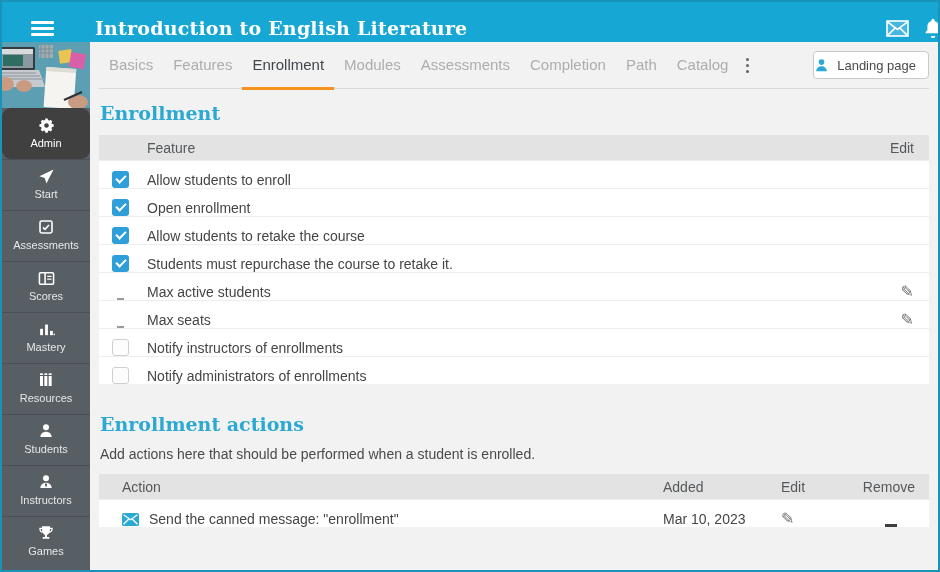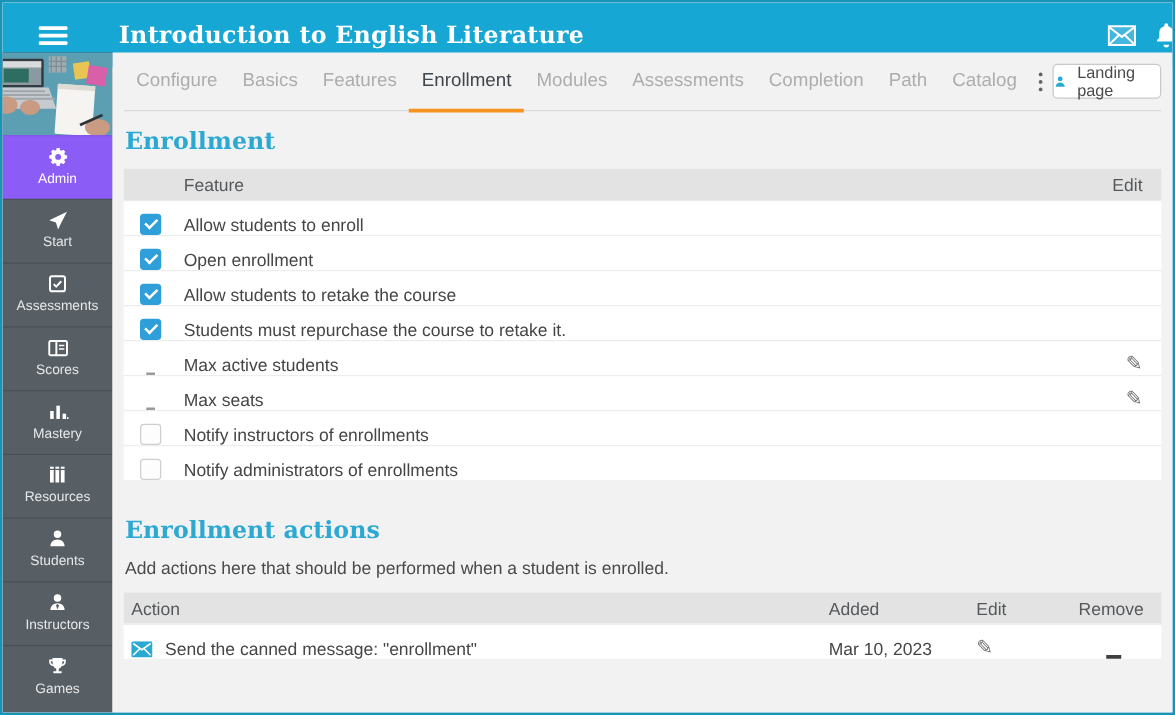--- a/index.html
+++ b/index.html
@@ -26,21 +26,21 @@
     position:absolute; top:40px; left:0; bottom:0; width:88px;
     background:#575e64; overflow:hidden;
   }
   .thumb { width:88px; height:66px; display:block; }
   .side-item {
     height:51px; text-align:center; padding-top:7px; cursor:pointer;
     border-top:1px solid rgba(0,0,0,.14);
   }
   .side-item .ic { height:18px; display:flex; justify-content:center; align-items:center; }
   .side-item .lbl { display:block; font-size:11px; color:#e6e8e9; margin-top:3px; }
-  .side-item.active { background:#8b5cf6; border-top-color:rgba(0,0,0,.05); }
+  .side-item.active { background:#404040; border-top-color:rgba(0,0,0,.05);border-radius:9px; }
   .side-item.active .lbl { color:#fff; }
   
   .main { position:absolute; left:88px; top:40px; right:0; bottom:0; background:#f2f2f2; }
   .tabbar {
     height:47px; margin:0 9px; display:flex; align-items:stretch;
     border-bottom:1px solid #d9d9d9; position:relative;
   }
   .tab {
     display:flex; align-items:center; padding:0 10px; font-size:15px; color:#adadad;
     cursor:pointer; border-bottom:3px solid transparent; margin-bottom:-2px; white-space:nowrap;
@@ -73,21 +73,21 @@
   .cbox.checked::after {
     content:""; position:absolute; left:4px; top:4px; width:8px; height:4px;
     border-left:2px solid #fff; border-bottom:2px solid #fff; transform:rotate(-45deg);
   }
   .cbox.unchecked { background:#fdfdfd; border:1px solid #cfcfcf; }
   .dash-mark { width:7px; height:2px; background:#9a9a9a; margin-left:5px; }
   .col-edit { margin-left:auto; padding-right:15px; }
   .pencil { font-size:16px; color:#6f6f6f; line-height:1; cursor:pointer; }
   .pencil::before { content:"\270E"; }
   .desc { font-size:14px; color:#4a4a4a; margin:0 8px 12px 10px; }
-  .col-action { flex:1; padding-left:6px; display:flex; align-items:center; gap:10px; }
+  .col-action { flex:1; padding-left:23px; display:flex; align-items:center; gap:10px; }
   .col-added { width:118px; }
   .col-edit2 { width:60px; }
   .col-remove { width:88px; padding-right:14px; text-align:right; }
   .col-edit2.cell, .col-remove.cell { display:flex; align-items:center; }
   .minus-mark { width:12px; height:3px; background:#3f3f3f; margin-left:auto; margin-right:18px; cursor:pointer; }
 </style>
 </head>
 <body>
 
 <div class="window">
@@ -225,21 +225,20 @@
             <path fill="#fff" d="M6 2h12v2h4v2.5c0 2.8-2.2 5-4.9 5.3A6.2 6.2 0 0 1 13.5 15v3H17v2.5H7V18h3.5v-3a6.2 6.2 0 0 1-3.6-3.2C4.2 11.5 2 9.3 2 6.5V4h4V2zm-2 4v.5c0 1.6 1 2.9 2.4 3.3L6 6H4zm16 0h-2l-.4 3.8C19 9.4 20 8.1 20 6.5V6z"></path>
           </svg>
       </div>
       <span class="lbl">Games</span>
     </div>
   </div>
 
   <div class="main">
 
     <div class="tabbar">
-      <div class="tab">Configure</div>
       <div class="tab">Basics</div>
       <div class="tab">Features</div>
       <div class="tab active">Enrollment</div>
       <div class="tab">Modules</div>
       <div class="tab">Assessments</div>
       <div class="tab">Completion</div>
       <div class="tab">Path</div>
       <div class="tab">Catalog</div>
       <div class="more-dots">
           <i></i>

